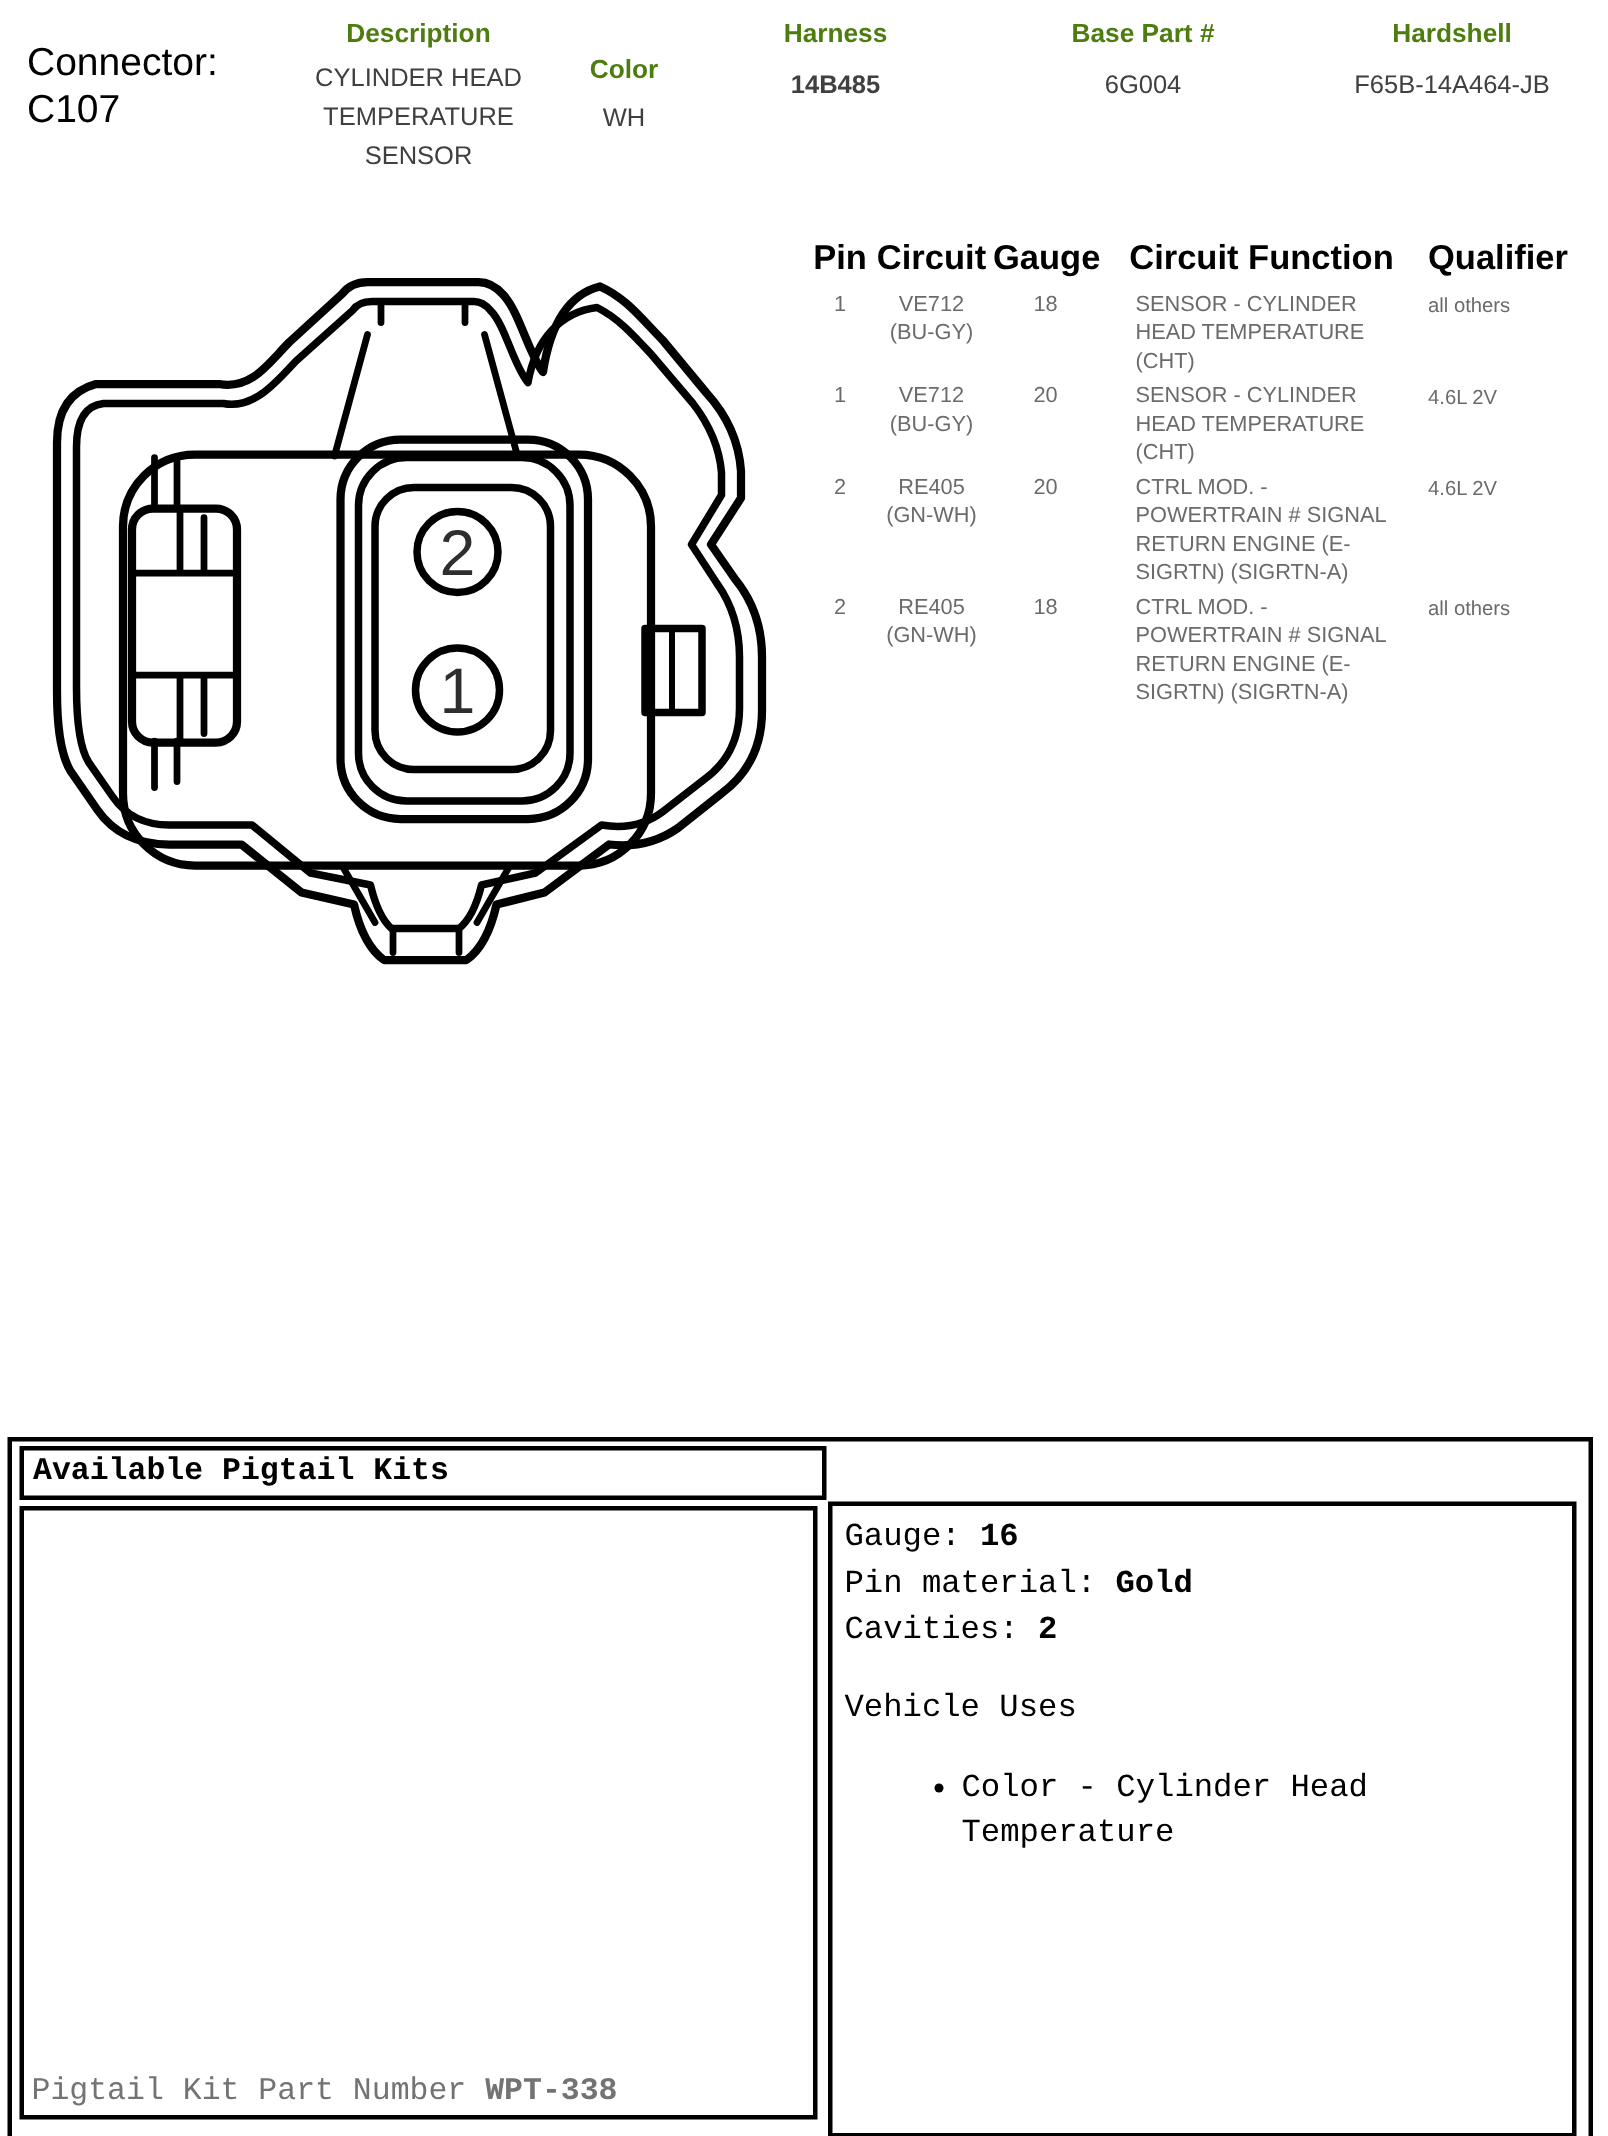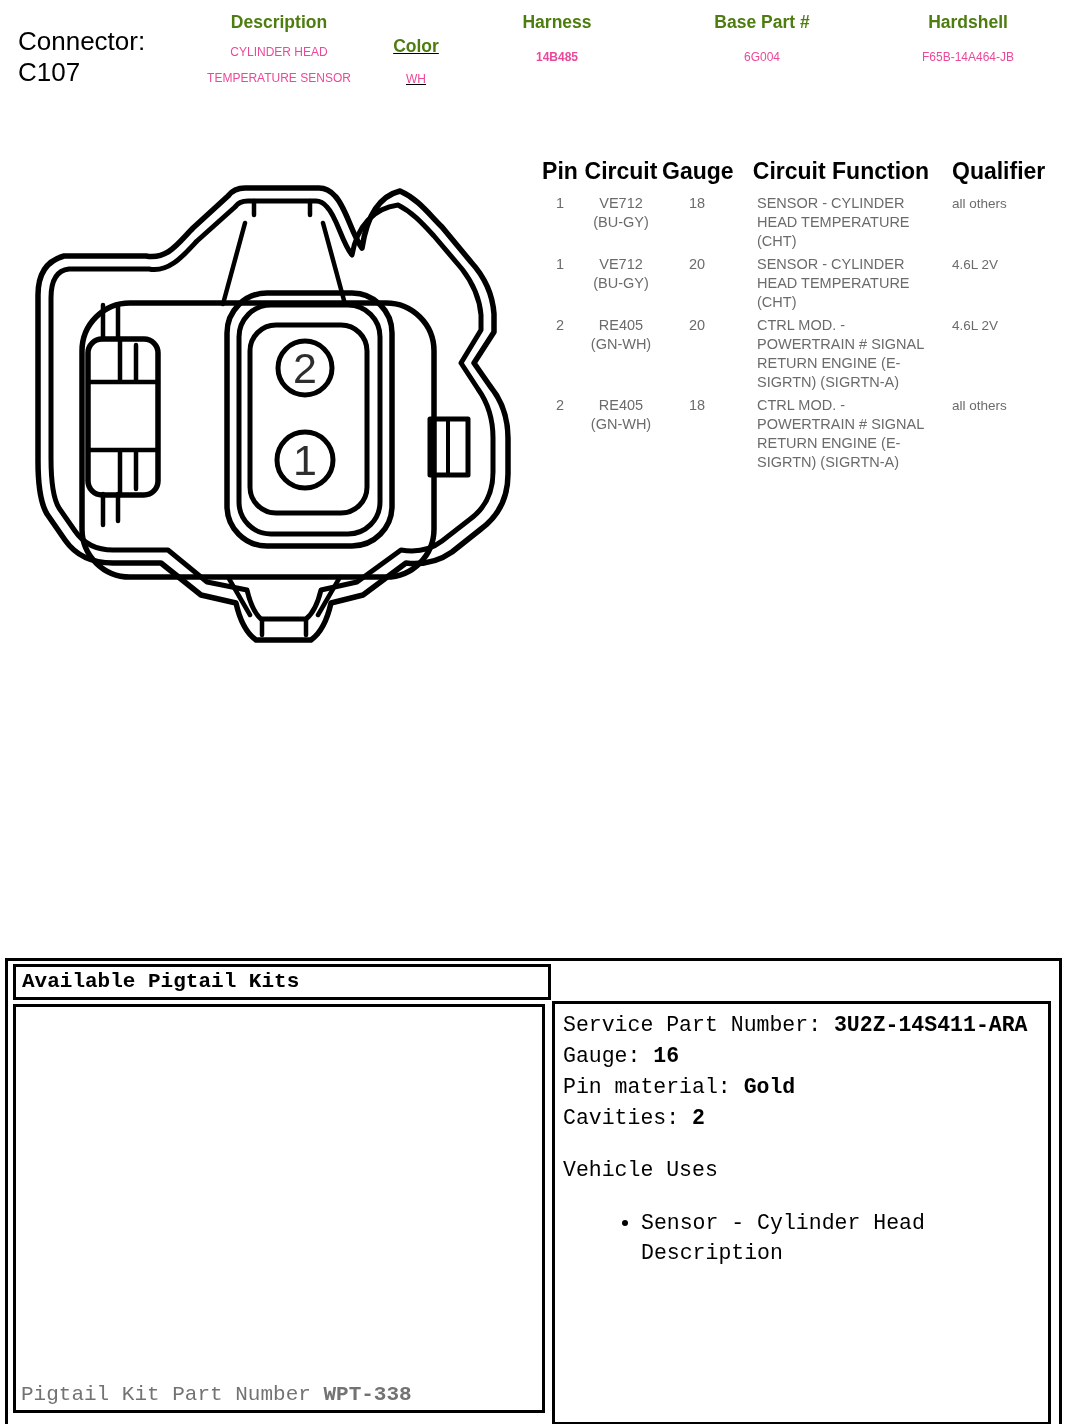--- a/index.html
+++ b/index.html
@@ -6,24 +6,24 @@
   body{
     width:1072px;height:1424px;position:relative;background:#fff;
     font-family:"Liberation Sans",sans-serif;color:#000;overflow:hidden;
   }
   .abs{position:absolute;}
 
   
   .connector-block{left:18px;top:26px;font-size:26px;font-weight:normal;line-height:31px;}
   .hdr-col{text-align:center;}
   .hdr-label{font-weight:bold;font-size:17.5px;color:#4d7c0f;}
-  .hdr-value{font-size:12px;color:#ec4899;line-height:26px;}
+  .hdr-value{font-size:17px;color:#404040;line-height:26px;}
   .desc-col{left:188px;top:12px;width:182px;}
   .desc-col .hdr-value{margin-top:6px;}
-  .color-col{left:378px;top:36px;width:76px;text-decoration:underline;}
+  .color-col{left:378px;top:36px;width:76px;}
   .color-col .hdr-value{margin-top:9px;}
   .harness-col{left:492px;top:12px;width:130px;}
   .harness-col .hdr-value{margin-top:11px;font-weight:bold;}
   .basepart-col{left:698px;top:12px;width:128px;}
   .basepart-col .hdr-value{margin-top:11px;}
   .hardshell-col{left:878px;top:12px;width:180px;}
   .hardshell-col .hdr-value{margin-top:11px;}
 
   
   .pin-table{left:540px;top:158px;width:522px;}
@@ -203,28 +203,25 @@
 </div>
 
 <div class="abs bt-leftcell serif">
   <div class="bt-pigtail-line">
     <span>Pigtail Kit Part Number </span><span class="bold">WPT-338</span>
   </div>
 </div>
 
 <div class="abs bt-rightcell serif">
   <div>
-    <span>Service Part Number: </span><span class="bold">3U2Z-14S411-ARA</span>
-  </div>
-  <div>
     <span>Gauge: </span><span class="bold">16</span>
   </div>
   <div>
     <span>Pin material: </span><span class="bold">Gold</span>
   </div>
   <div>
     <span>Cavities: </span><span class="bold">2</span>
   </div>
   <div class="vu-title">Vehicle Uses</div>
   <ul class="vu-list" id="vehicle-uses-list">
-      <li>Sensor - Cylinder Head Description</li>
+      <li>Color - Cylinder Head Temperature</li>
     </ul>
 </div>
 
 </body></html>

